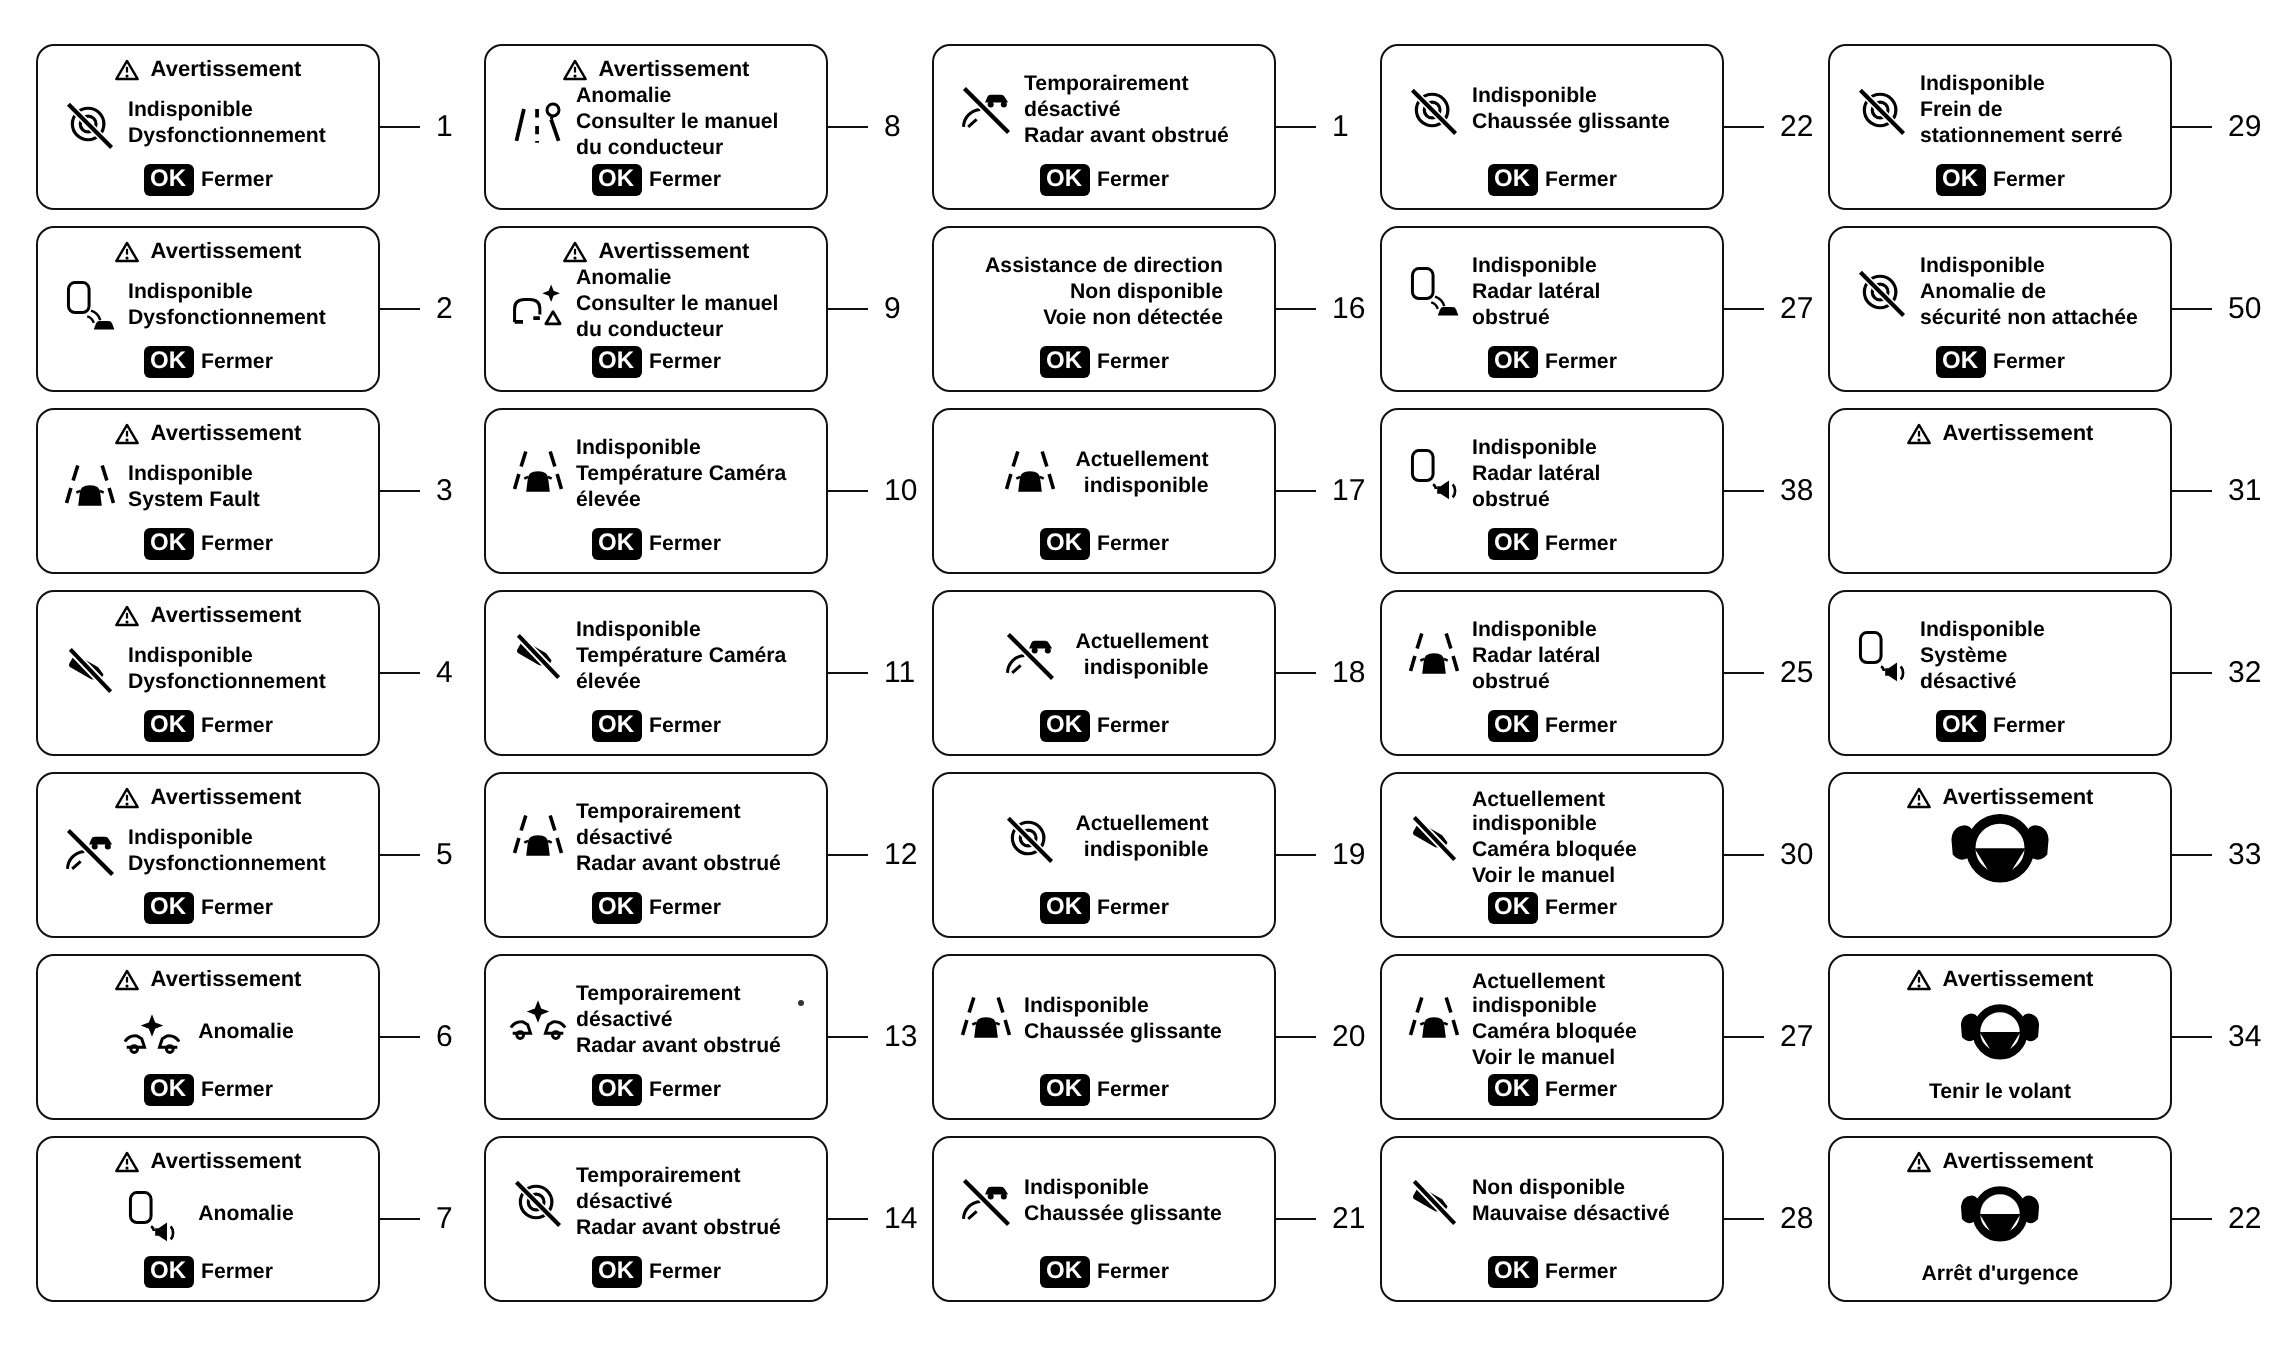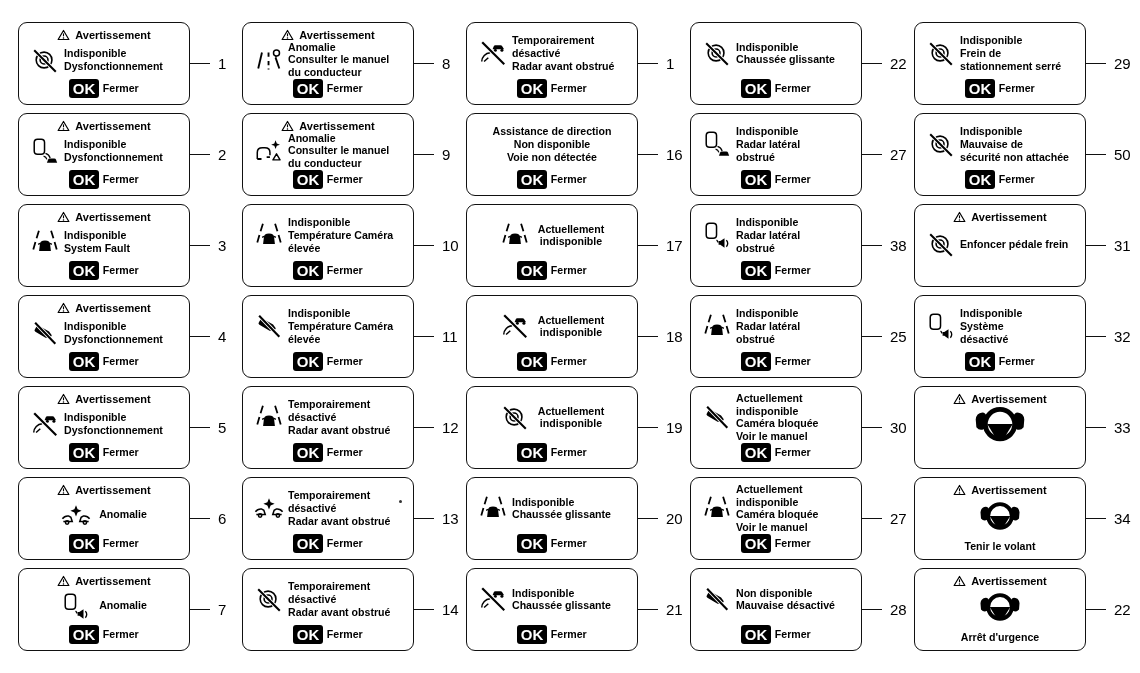--- a/index.html
+++ b/index.html
@@ -22,25 +22,25 @@
     width:172px;height:83px;box-sizing:border-box;flex:0 0 172px;
     border:1.8px solid #111;border-radius:9px;background:#fff;
     display:flex;flex-direction:column;padding:5px 7px;
   }
   .hdr{display:flex;align-items:center;justify-content:center;gap:5px;
        font-weight:bold;font-size:11px;padding-top:1px;white-space:nowrap}
   .body{flex:1;display:flex;align-items:center;min-height:0}
   .body.left .iconwrap{flex:0 0 38px;display:flex;justify-content:center}
   .body.left .lines{flex:1;text-align:left}
   .body.center{justify-content:center;gap:8px}
-  .body.center .lines{text-align:center}
+  .body.center .lines{text-align:right}
   .lines{font-weight:bold;font-size:10.6px;line-height:12.8px}
   .ftr{display:flex;align-items:center;justify-content:center;gap:4px;
        min-height:15px;font-weight:bold;font-size:10.6px;padding-bottom:1px}
-  .ok{background:#000;color:#fff;border-radius:3px;font-size:15px;
+  .ok{background:#000;color:#fff;border-radius:3px;font-size:12px;
       font-weight:bold;padding:1px 3.5px;line-height:1.15}
   .lead{width:20px;height:0;border-top:1.7px solid #111;margin-right:8px;flex:none}
   .num{font-size:15px;color:#000}
   .iconwrap svg{display:block;width:30px;height:30px}
   .iconwrap.big svg{width:64px;height:46px}
   .iconwrap.mid svg{width:50px;height:37px}
   .tri svg{display:block}
   .stray{position:absolute;left:399px;top:500px;width:3px;height:3px;
          background:#333;border-radius:50%}
 </style>
@@ -918,21 +918,21 @@
                 <circle cx="15" cy="16" r="4.2"></circle>
                 <circle cx="15" cy="16" r="8.4"></circle>
               </g>
               <circle cx="15" cy="16" r="1.5" fill="#000"></circle>
               <line x1="4" y1="5" x2="28" y2="29" stroke="#fff" stroke-width="4"></line>
               <line x1="4.5" y1="5.5" x2="27.5" y2="28.5" stroke="#000" stroke-width="2.2"></line>
             </svg>
           </span>
         <div class="lines">
             <div>Indisponible</div>
-            <div>Mauvaise de</div>
+            <div>Anomalie de</div>
             <div>sécurité non attachée</div>
           </div>
       </div>
       <div class="ftr">
         <span class="ok">OK</span>
         <span class="ftr-txt">Fermer</span>
       </div>
     </div>
     <div class="lead"></div>
     <div class="num">50</div>
@@ -941,36 +941,20 @@
     <div class="box">
       <div class="hdr">
         <span class="tri">
             <svg width="13" height="12" viewBox="0 0 14 13">
               <path d="M7 1.6 L12.8 11.4 H1.2 Z" fill="none" stroke="#000" stroke-width="1.3" stroke-linejoin="round"></path>
               <line x1="7" y1="4.8" x2="7" y2="7.9" stroke="#000" stroke-width="1.2"></line>
               <circle cx="7" cy="9.8" r="0.85" fill="#000"></circle>
             </svg>
           </span>
         <span class="hdr-txt">Avertissement</span>
-      </div>
-      <div class="body left">
-        <span class="iconwrap">
-            <svg viewBox="0 0 32 32">
-              <g fill="none" stroke="#000" stroke-width="1.7">
-                <circle cx="15" cy="16" r="4.2"></circle>
-                <circle cx="15" cy="16" r="8.4"></circle>
-              </g>
-              <circle cx="15" cy="16" r="1.5" fill="#000"></circle>
-              <line x1="4" y1="5" x2="28" y2="29" stroke="#fff" stroke-width="4"></line>
-              <line x1="4.5" y1="5.5" x2="27.5" y2="28.5" stroke="#000" stroke-width="2.2"></line>
-            </svg>
-          </span>
-        <div class="lines">
-            <div>Enfoncer pédale frein</div>
-          </div>
       </div>
       <div class="ftr">
         
         
       </div>
     </div>
     <div class="lead"></div>
     <div class="num">31</div>
   </div>
     <div class="cell">

